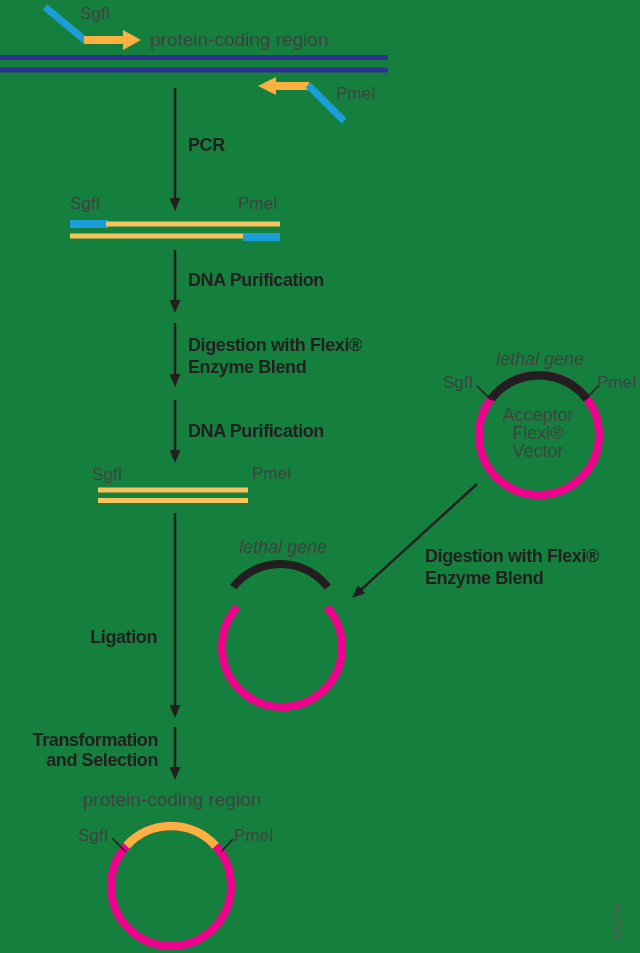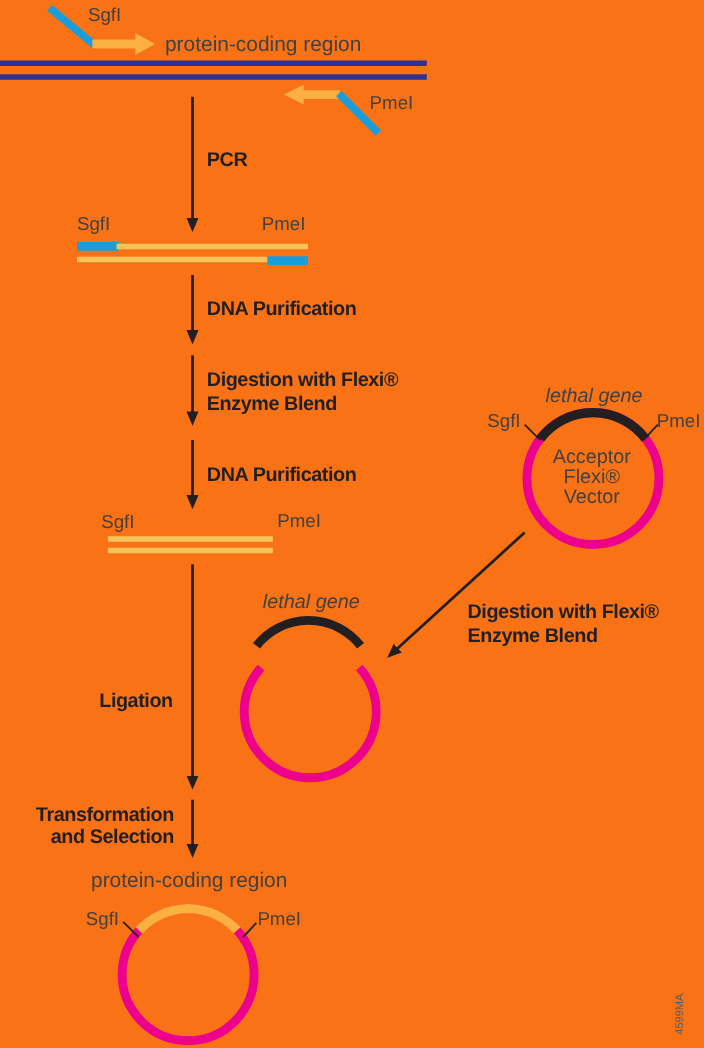--- a/index.html
+++ b/index.html
@@ -1,16 +1,16 @@
 <!DOCTYPE html>
 <html><head>
 <meta charset="utf-8">
 <style>
   html,body{margin:0;padding:0;background:#ffffff;}
-  .stage{position:relative;width:640px;height:953px;background:#f97316;overflow:hidden;}
+  .stage{position:relative;width:640px;height:953px;background:#15803d;overflow:hidden;}
   svg{display:block;}
   text{font-family:"Liberation Sans",sans-serif;}
   .t-step{font-weight:bold;font-size:18px;fill:#231F20;letter-spacing:-0.4px;}
   .t-site{font-size:17px;fill:#414042;}
   .t-region{font-size:19px;fill:#414042;}
   .t-gene{font-size:18px;font-style:italic;fill:#414042;}
   .t-vec{font-size:18px;fill:#414042;}
   .t-id{font-size:10px;fill:#58595B;}
 </style>
 </head>

